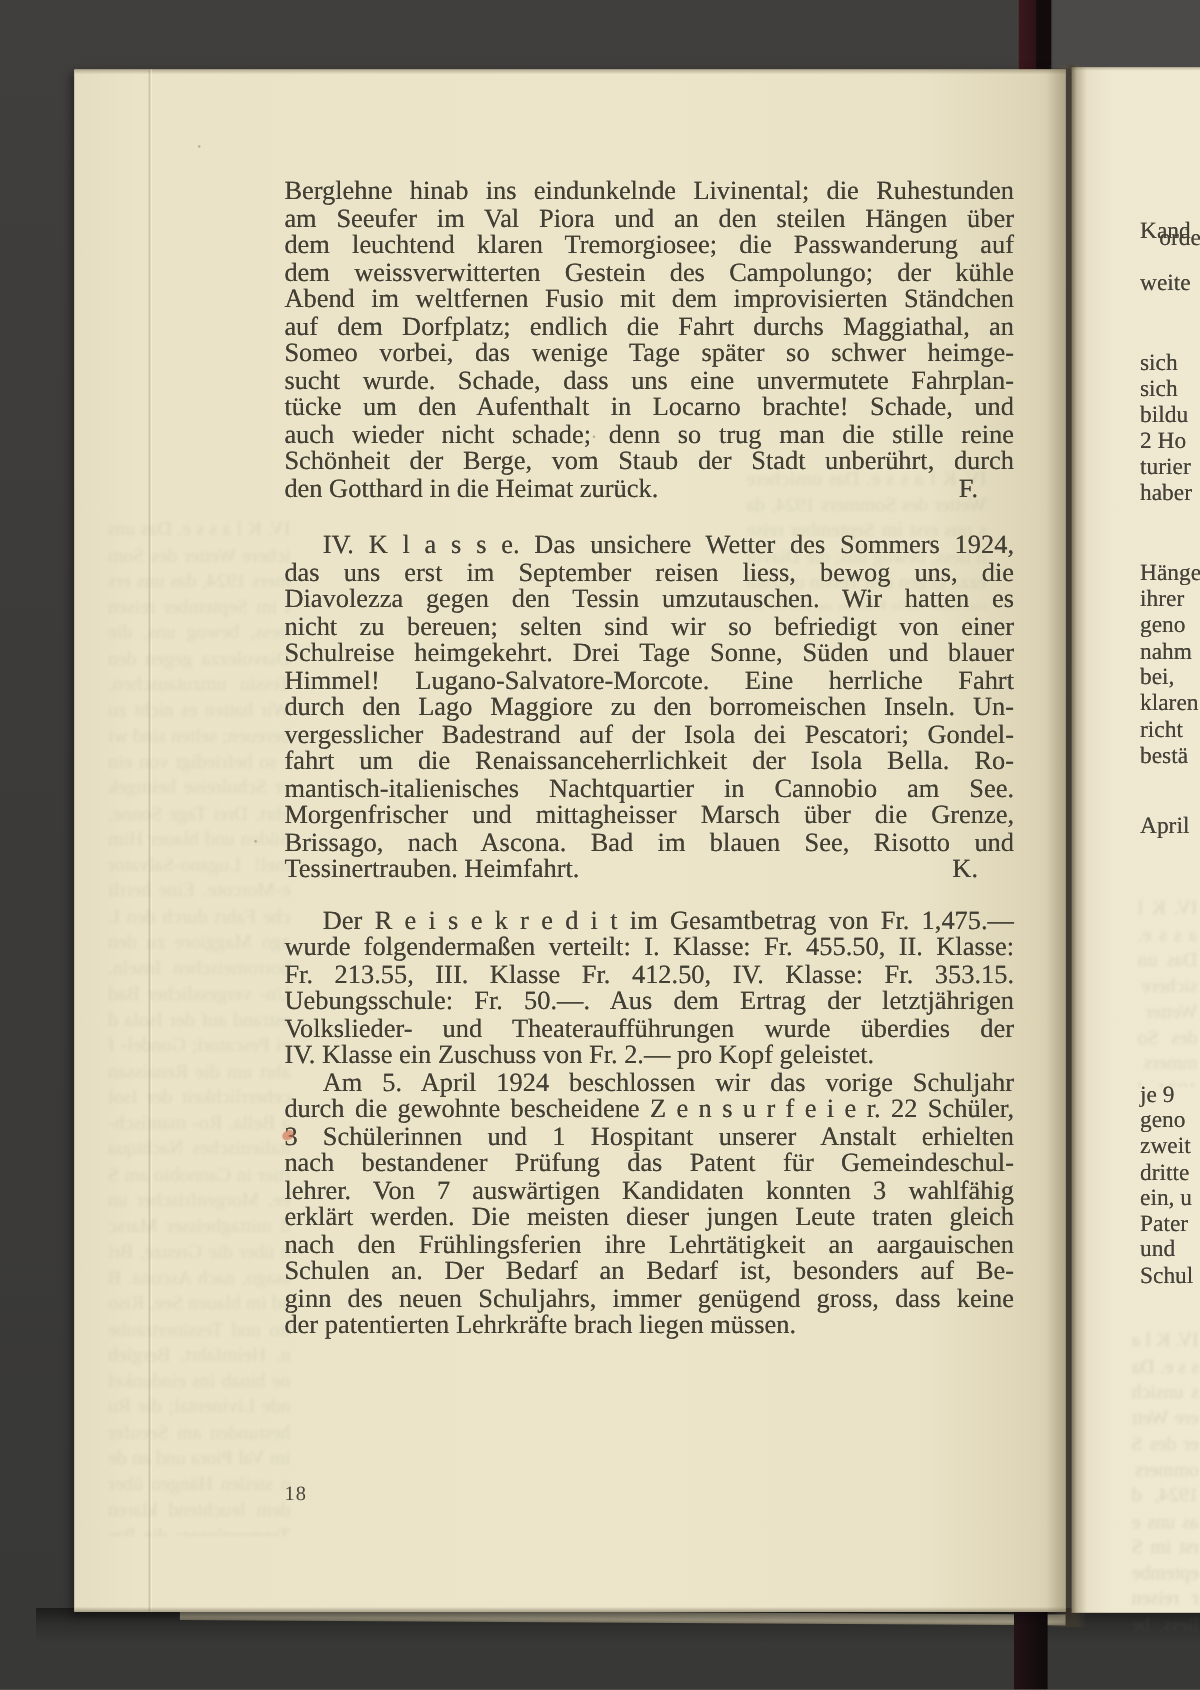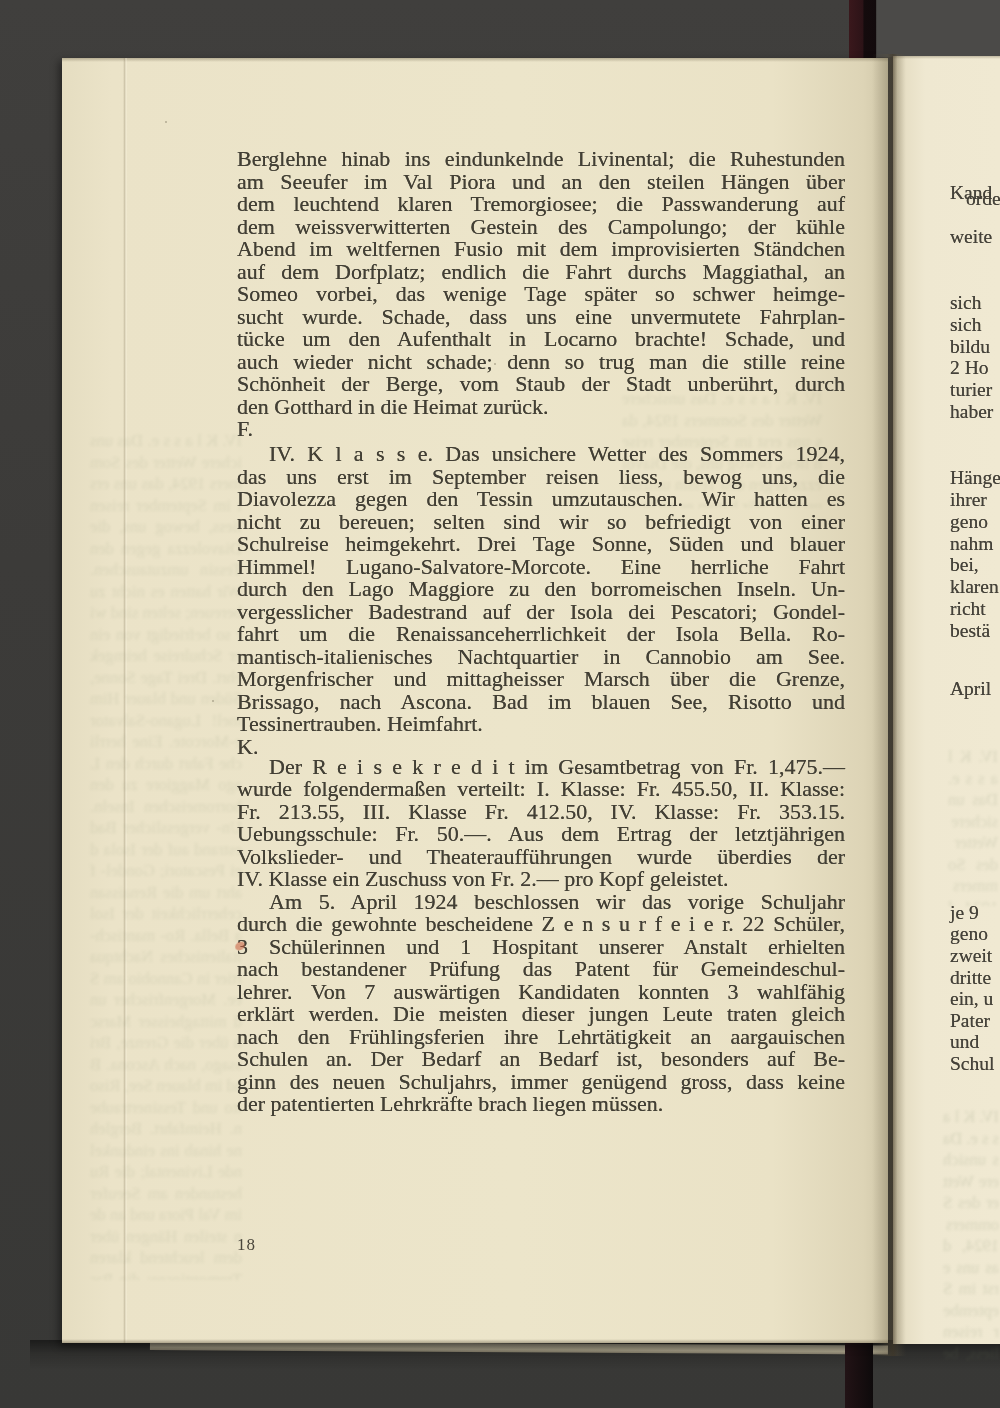--- a/index.html
+++ b/index.html
@@ -42,21 +42,21 @@
   .page-right::before{content:"";position:absolute;left:0;top:0;right:0;height:3px;
              background:linear-gradient(180deg,rgba(120,110,85,.4),rgba(120,110,85,0));}
 
   
   .text-block{position:absolute;left:175px;top:90px;width:608px;color:#423f35;}
   .tline{height:22.5px;line-height:22.5px;font-size:22px;
          text-align:justify;text-align-last:justify;white-space:nowrap;
          text-shadow:0 0 .35px rgba(60,56,45,.85);}
   .tline.indent{text-indent:32px;}
   .tline.lastline{text-align-last:left;}
-  .tline.sigline{display:flex;justify-content:space-between;flex-direction:column;}
+  .tline.sigline{display:flex;justify-content:space-between;}
   .tline.sigline .sig{padding-right:30px;}
   .para{position:relative;}
   .sec-1{margin-top:25px;}
   .sec-2{margin-top:20px;}
   .heading{margin-top:47px;margin-bottom:19px;height:31px;line-height:31px;
          font-family:"Liberation Sans", sans-serif;font-weight:700;font-size:25px;
          letter-spacing:.4px;color:#343127;text-align:center;
          text-shadow:0 0 .5px rgba(40,38,30,.9);}
   .page-number{position:absolute;left:175px;top:1177px;font-size:17px;color:#4a463c;
          letter-spacing:1px;}

